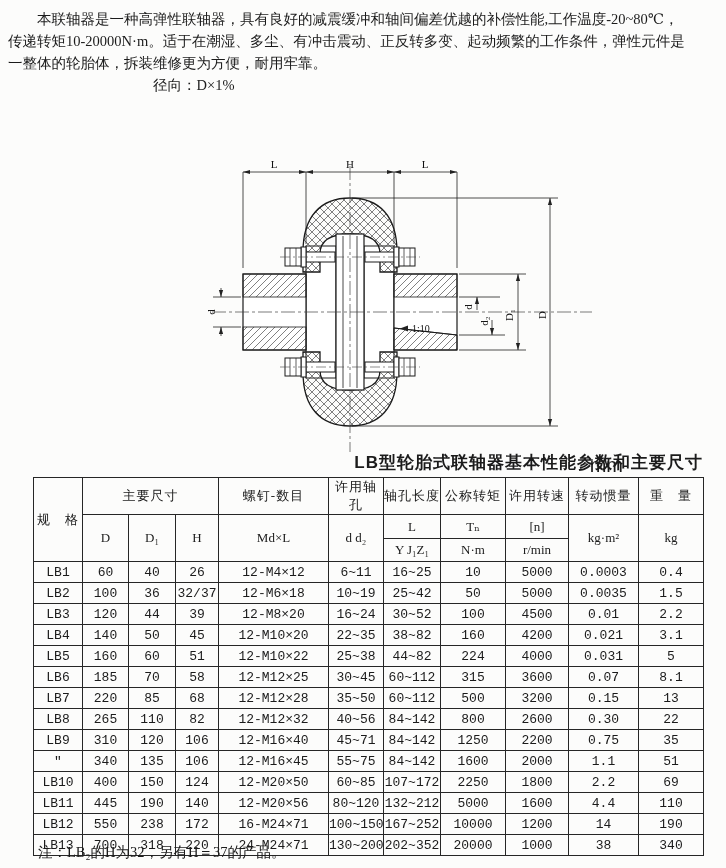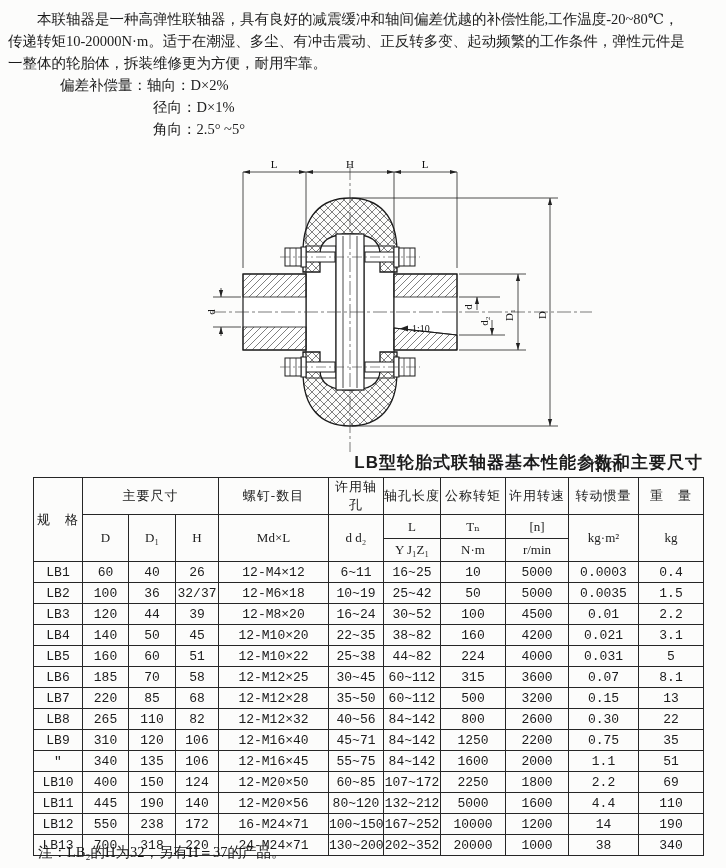--- a/index.html
+++ b/index.html
@@ -51,23 +51,21 @@
 
   svg text { font-family:"Liberation Serif","DejaVu Serif",serif; fill:#111; }
 </style>
 </head>
 <body>
 
 <div class="intro">
   <div class="indent">本联轴器是一种高弹性联轴器，具有良好的减震缓冲和轴间偏差优越的补偿性能,工作温度-20~80℃，</div>
   <div>传递转矩10-20000N·m。适于在潮湿、多尘、有冲击震动、正反转多变、起动频繁的工作条件，弹性元件是</div>
   <div>一整体的轮胎体，拆装维修更为方便，耐用牢靠。</div>
-  <div class="comp-axial">偏差补偿量：轴向：D×2%</div>
   <div class="comp-sub">径向：D×1%</div>
-  <div class="comp-sub">角向：2.5° ~5°</div>
 </div>
 
 <svg class="drawing" viewBox="0 160 726 300" width="726" height="300" xmlns="http://www.w3.org/2000/svg">
   <defs>
     <pattern id="hatch" width="7" height="7" patternUnits="userSpaceOnUse">
       <path d="M0 7 L7 0" stroke="#4a4a4a" stroke-width="0.7"></path>
     </pattern>
     <pattern id="cross" width="8" height="8" patternUnits="userSpaceOnUse">
       <path d="M0 8 L8 0 M0 0 L8 8" stroke="#4a4a4a" stroke-width="0.7"></path>
     </pattern>

